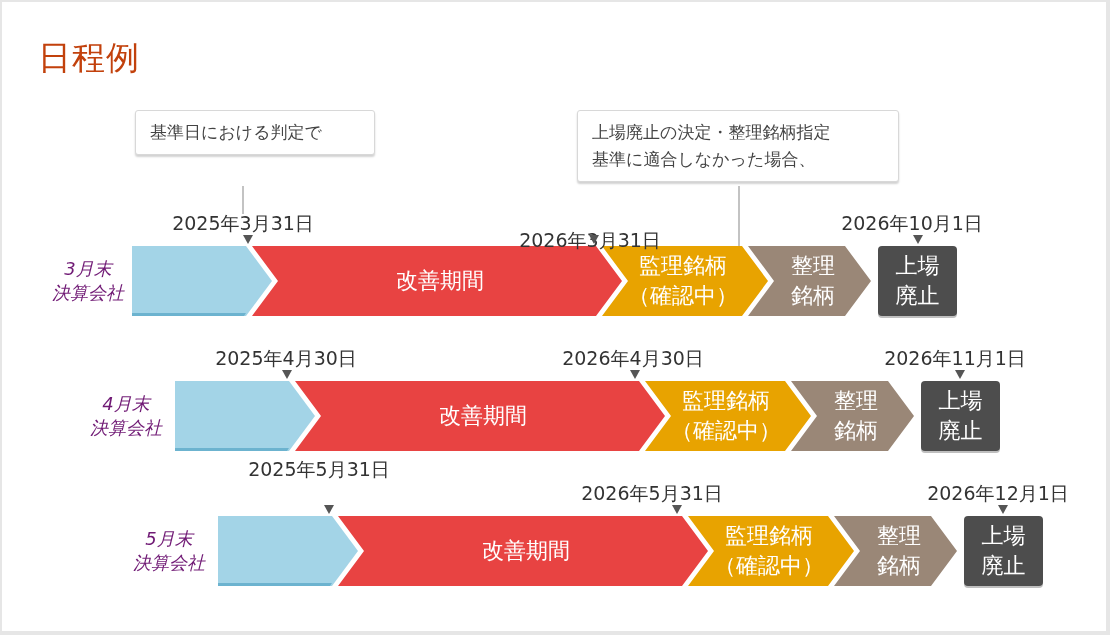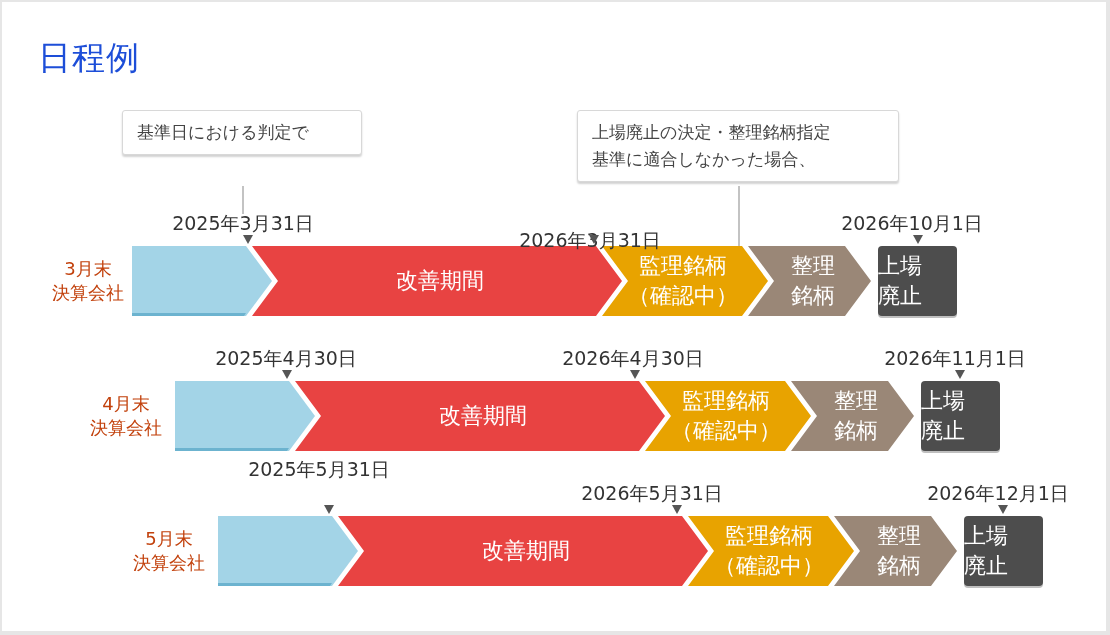--- a/index.html
+++ b/index.html
@@ -1,35 +1,35 @@
 <!DOCTYPE html>
 <html><head>
 <meta charset="utf-8">
 <style>
   html, body { margin:0; padding:0; }
   body { width:1110px; height:635px; background:#e6e6e6; font-family:"DejaVu Sans","Liberation Sans",sans-serif; }
   .frame { position:absolute; left:2px; top:2px; width:1104px; height:629px; background:#fff; }
-  .title { position:absolute; left:38px; top:36px; font-size:33px; color:#1d4ed8; letter-spacing:1px;text-align:center; }
+  .title { position:absolute; left:38px; top:36px; font-size:33px; color:#c2410c; letter-spacing:1px;text-align:center; }
   .note { position:absolute; background:#fff; border:1px solid #d8d8d8; border-radius:3px; box-shadow:0 2px 2px rgba(0,0,0,0.18); font-size:17px; color:#444; line-height:27px; padding:8px 14px; white-space:nowrap; }
   .vline { position:absolute; width:2px; background:#c3c3c3; }
   .date { position:absolute; font-size:19px; color:#333; white-space:nowrap; transform:translateX(-50%); }
   .tri { position:absolute; width:0; height:0; border-left:5px solid transparent; border-right:5px solid transparent; border-top:9px solid #555; transform:translateX(-50%); }
-  .rowlabel { position:absolute; font-size:18px; color:#c2410c; text-align:center; line-height:24px; }
+  .rowlabel { position:absolute; font-size:18px; color:#701a75; text-align:center; line-height:24px;font-style:italic; }
   svg.bars { position:absolute; left:0; top:0; overflow:visible; }
   .lbl { position:absolute; color:#fff; text-align:center; line-height:30px; font-size:22px; white-space:nowrap; transform:translate(-50%,-50%); }
-  .delist { position:absolute; background:#4d4d4d; border-radius:4px; color:#fff; font-size:22px; line-height:30px; box-shadow:0 2px 0 rgba(0,0,0,0.25); }
+  .delist { position:absolute; background:#4d4d4d; border-radius:4px; color:#fff; font-size:22px; line-height:30px; text-align:center; box-shadow:0 2px 0 rgba(0,0,0,0.25); }
 </style>
 </head>
 <body>
 
 <div class="frame"></div>
 
 <div class="title">日程例</div>
 
-<div class="note" style="left:122px; top:110px; width:210px;">
+<div class="note" style="left:135px; top:110px; width:210px;">
   <div>基準日における判定で</div>
 </div>
 <div class="vline" style="left:242px; top:186px; height:28px;"></div>
 
 <div class="note" style="left:577px; top:110px; width:292px;">
   <div>上場廃止の決定・整理銘柄指定</div>
   <div>基準に適合しなかった場合、</div>
 </div>
 <div class="vline" style="left:738px; top:186px; height:60px;"></div>
 

